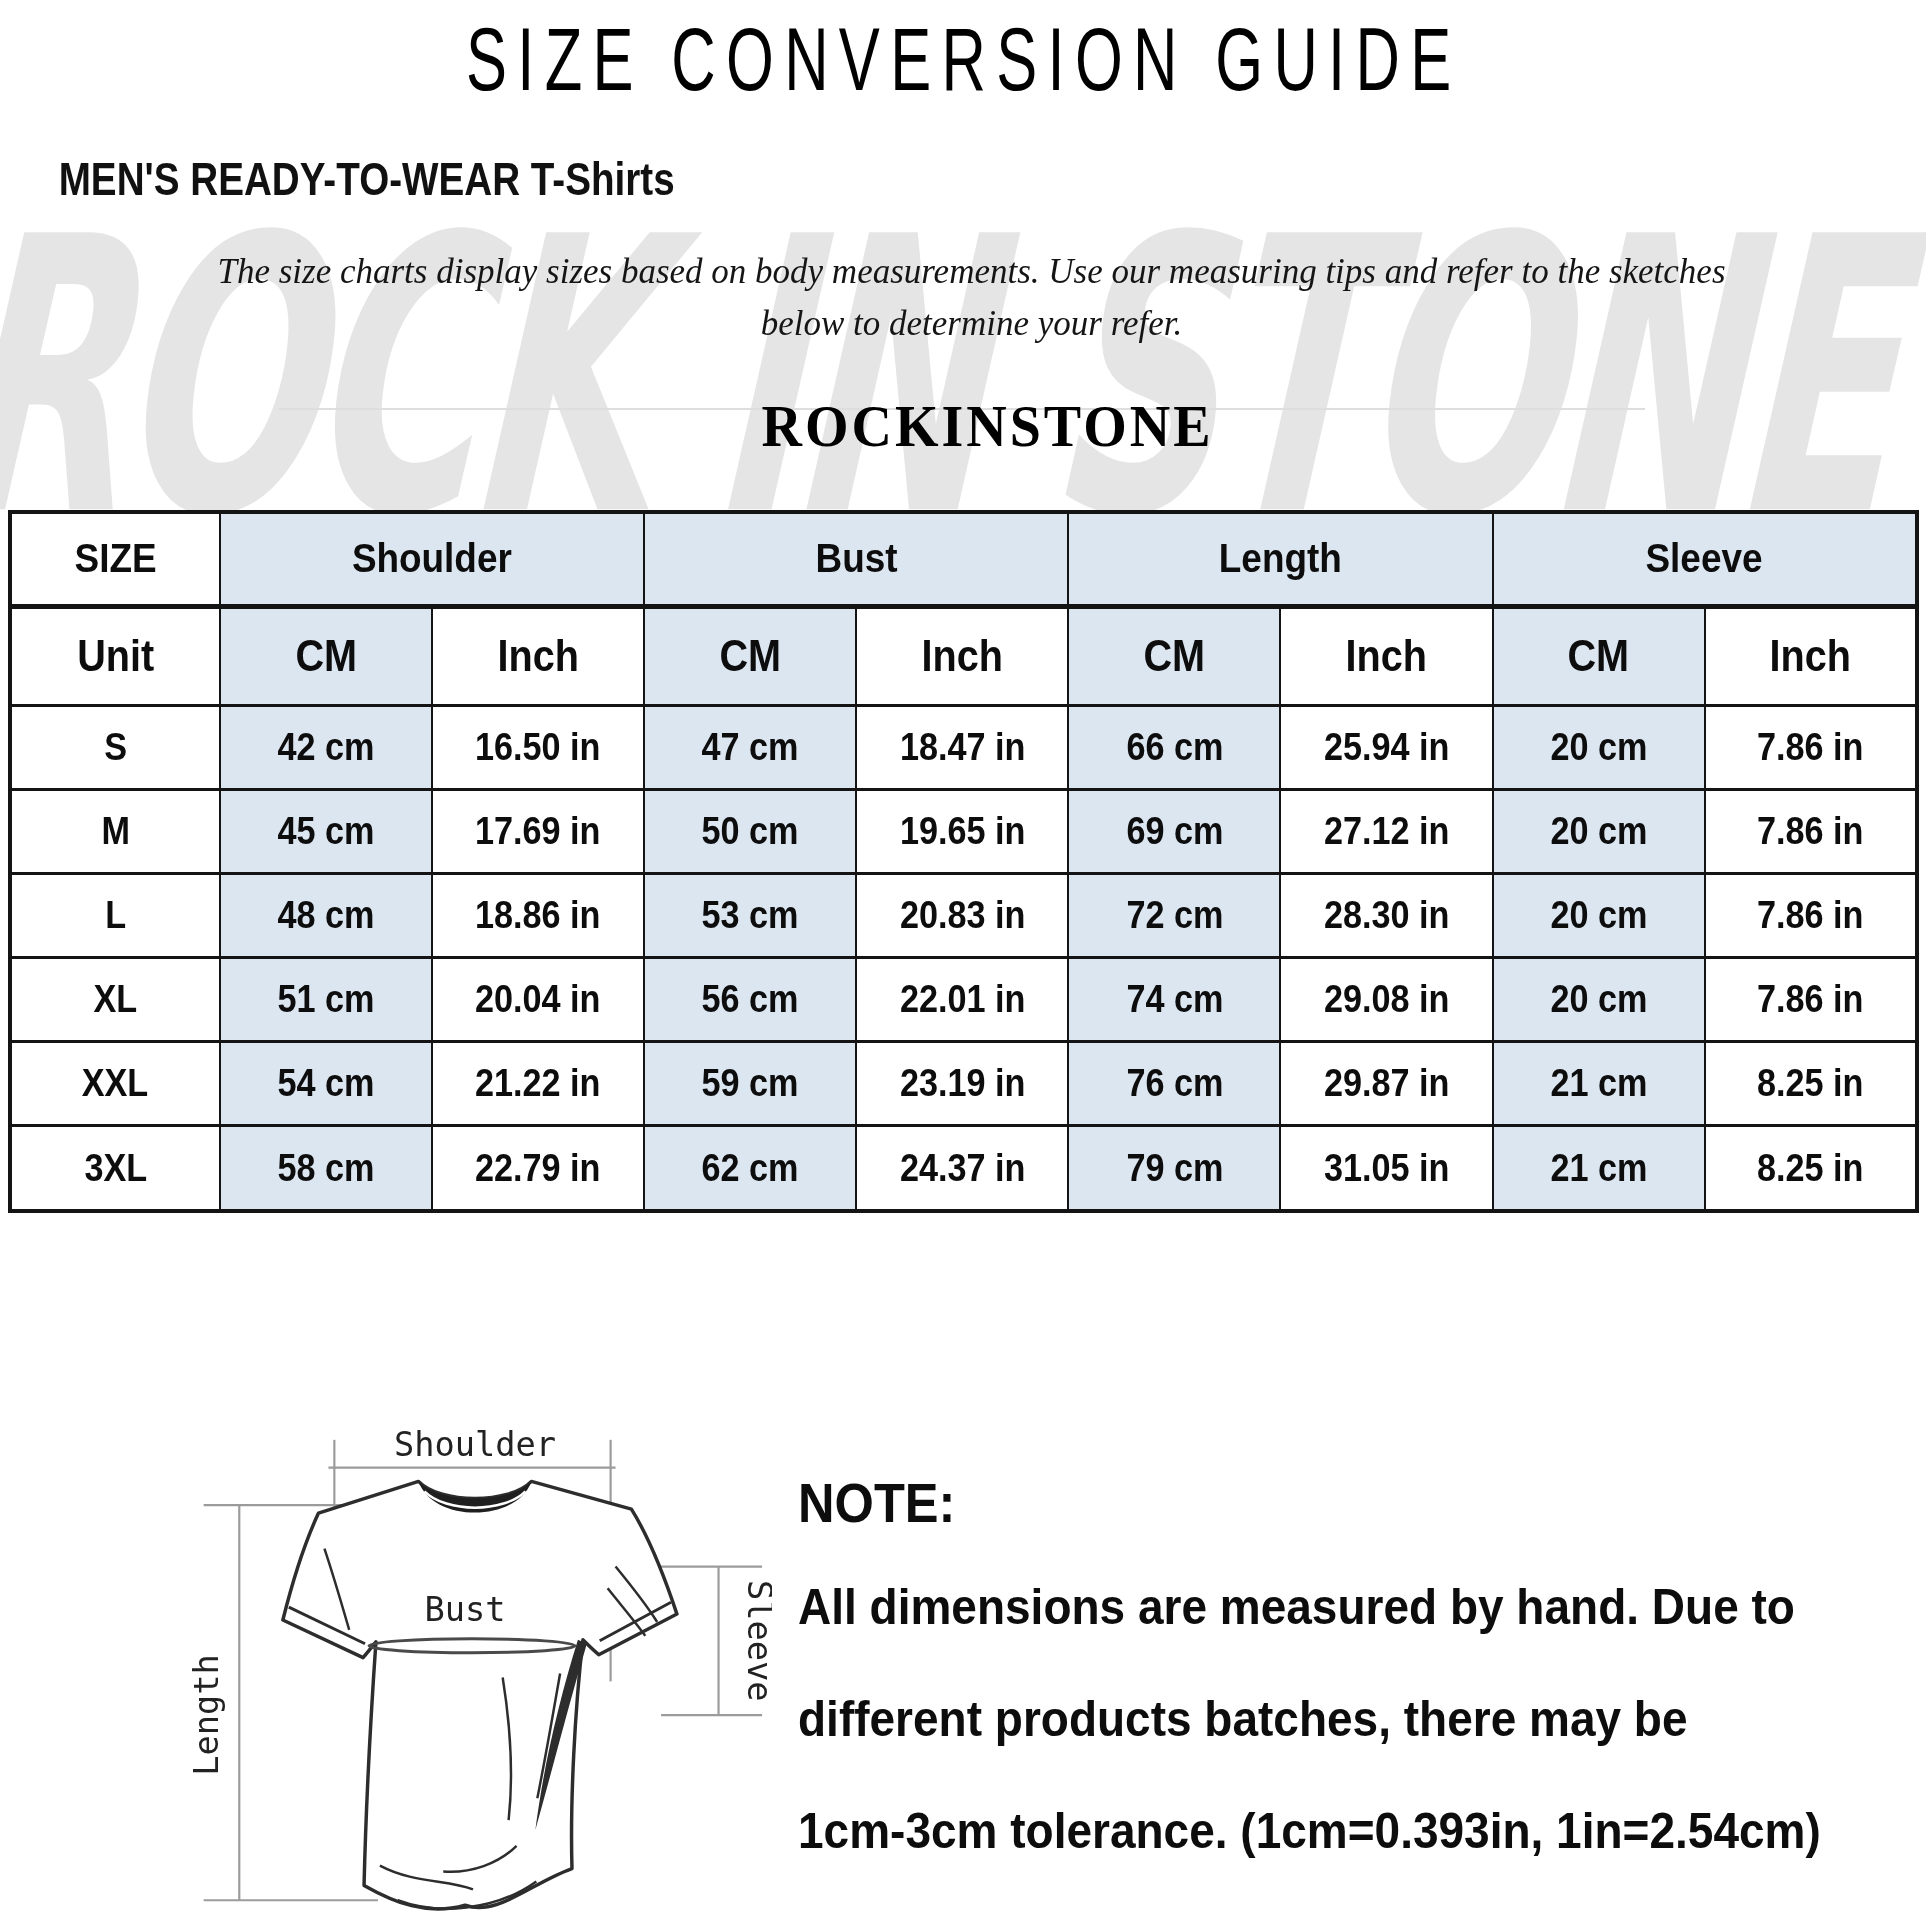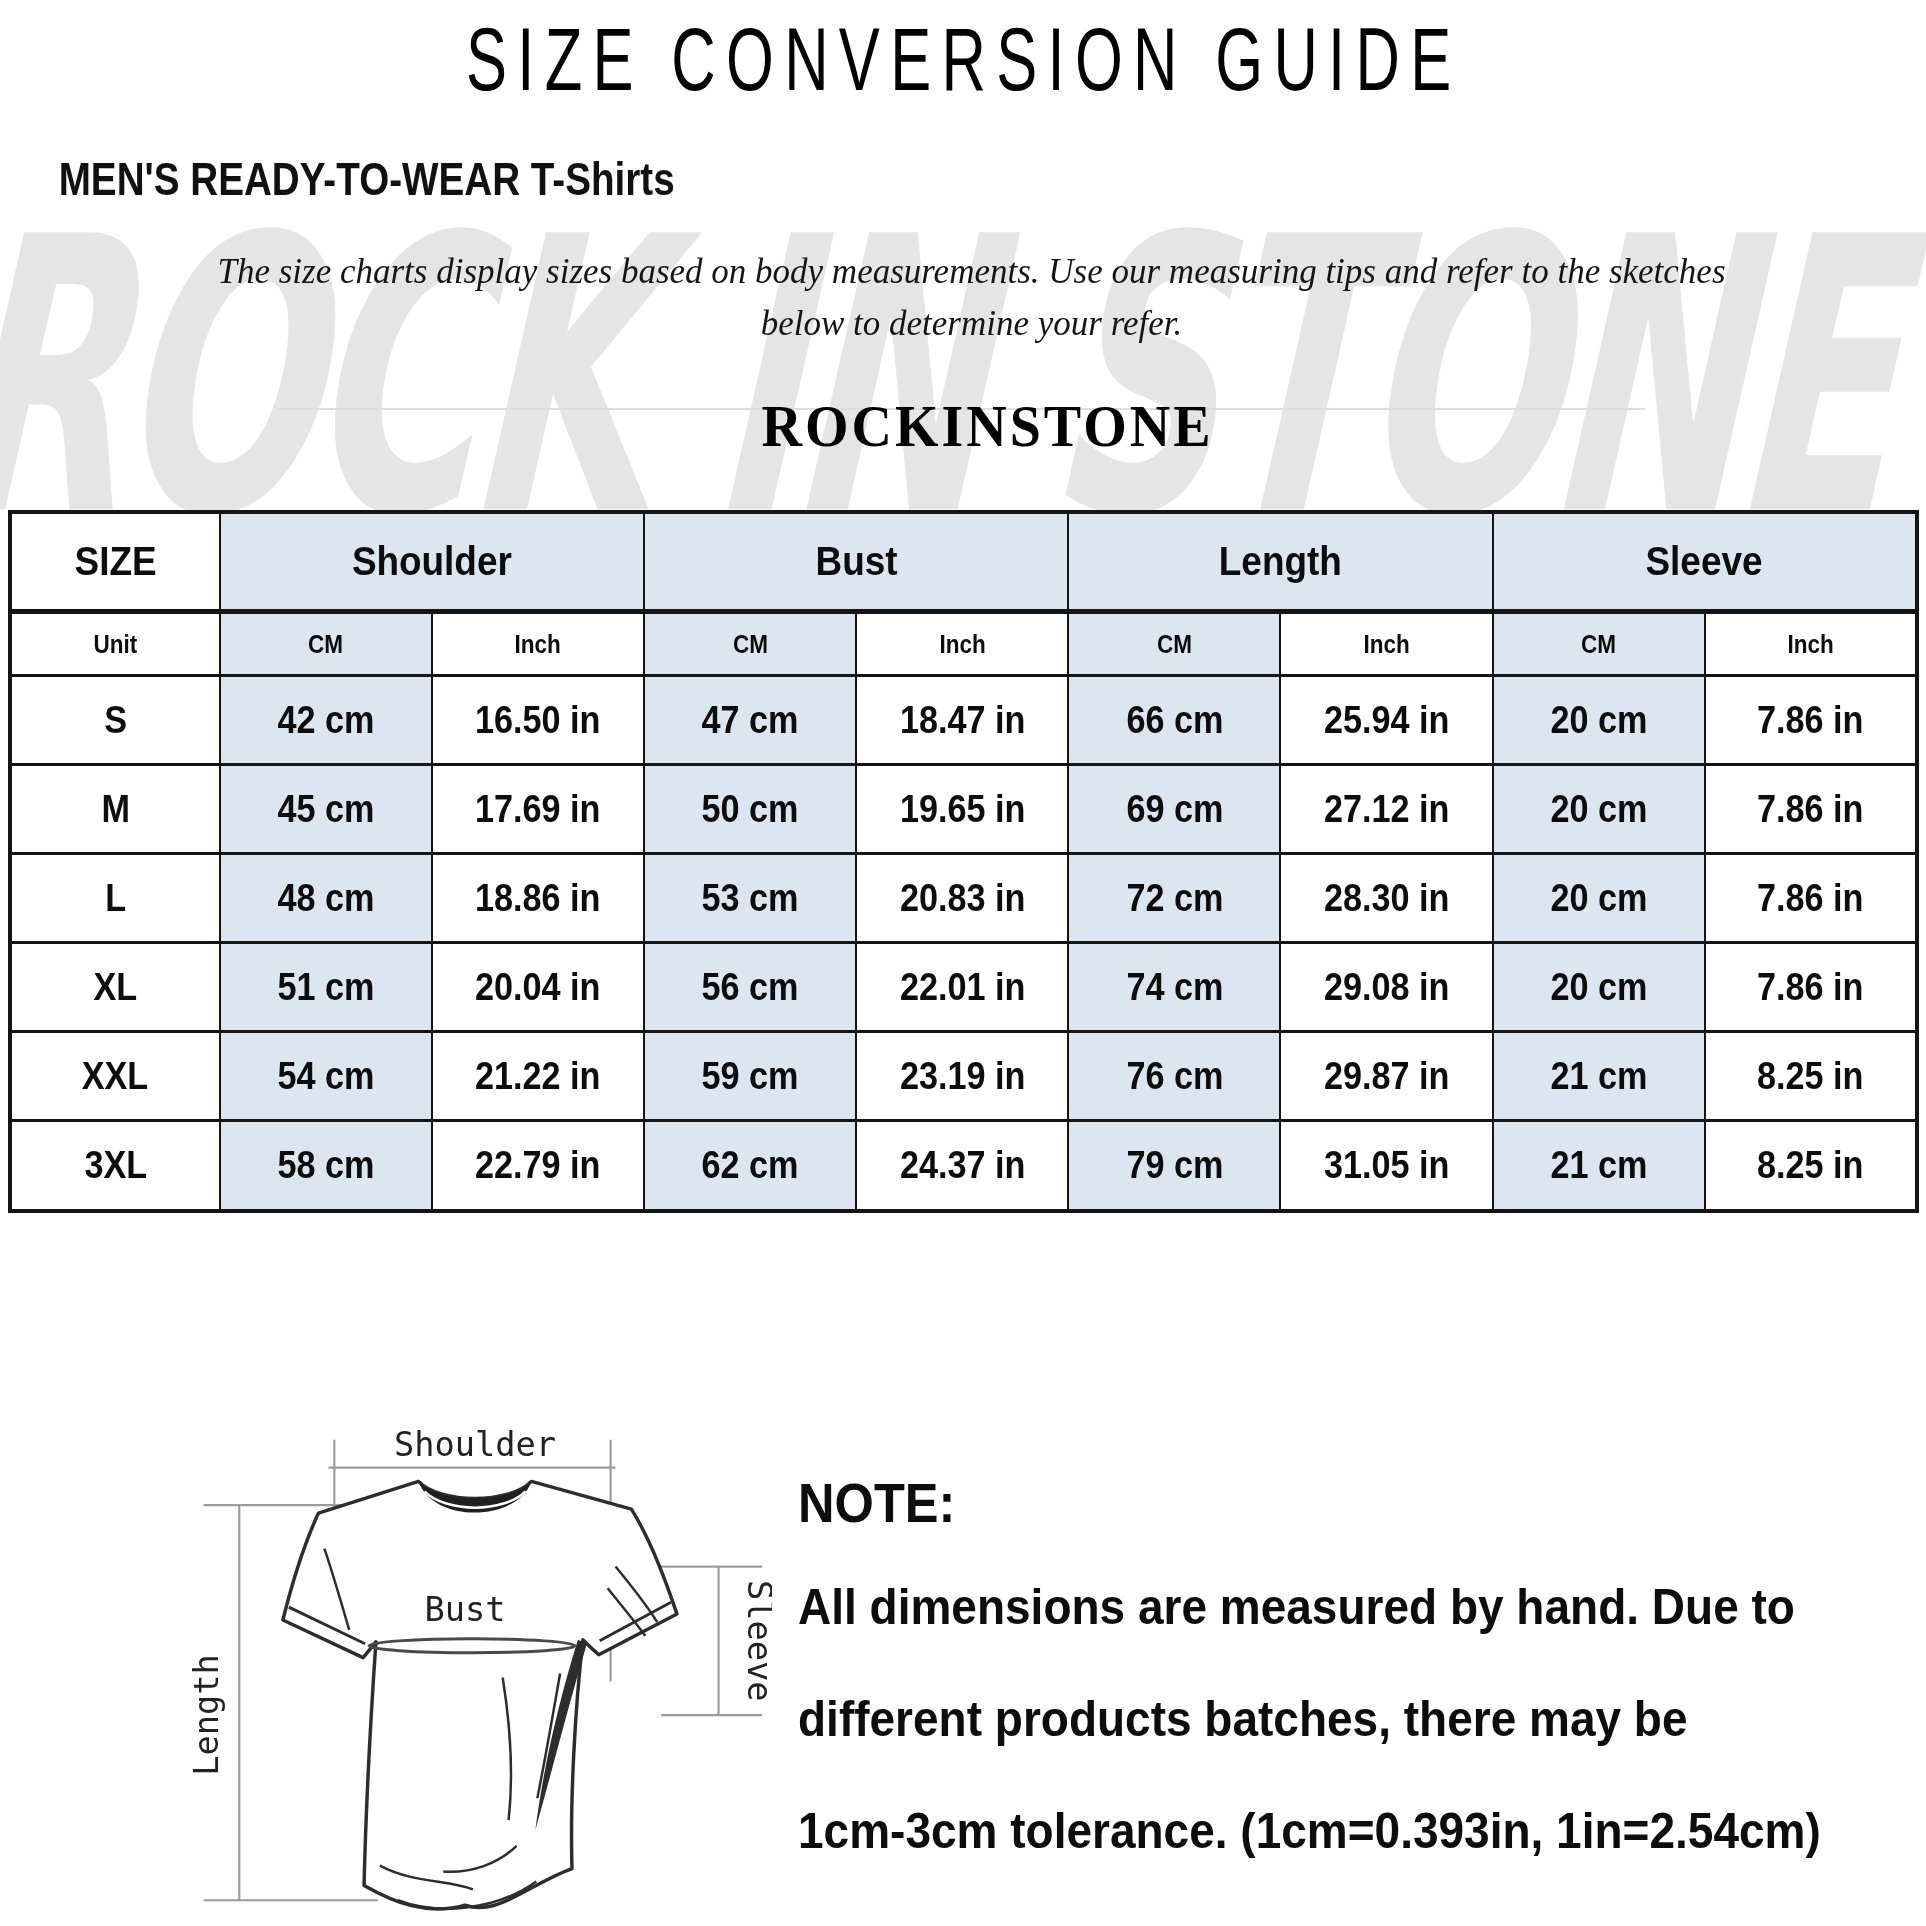--- a/index.html
+++ b/index.html
@@ -38,21 +38,21 @@
     position:absolute;top:510px;left:8px;width:1911px;height:703px;z-index:2;
     border-collapse:collapse;table-layout:fixed;background:#fff;
     font-weight:700;
   }
   table.sizes{border:4px solid #141414;}
   table.sizes th,table.sizes td{
     border:solid #141414;border-width:3px 2px;text-align:center;vertical-align:middle;
     padding:0;color:#0d0d0d;
   }
   table.sizes tr.h1 th{font-size:41px;border-bottom-width:5px;}
-  table.sizes tr.h2 th{font-size:25px;}
+  table.sizes tr.h2 th{font-size:44px;}
   table.sizes td{font-size:38px;}
   col.c-size{width:11%;}
   col.c-blue{background:#dce6f1;}
   th.blue{background:#dce6f1;}
   .cnd{display:inline-block;transform:scaleX(0.9);transform-origin:center;white-space:nowrap;}
   
   svg.diagram{position:absolute;left:168px;top:1418px;width:604px;height:509px;z-index:2;}
   svg.diagram text{
     font-family:"DejaVu Sans Mono",monospace;font-size:34px;fill:#222;
   }

